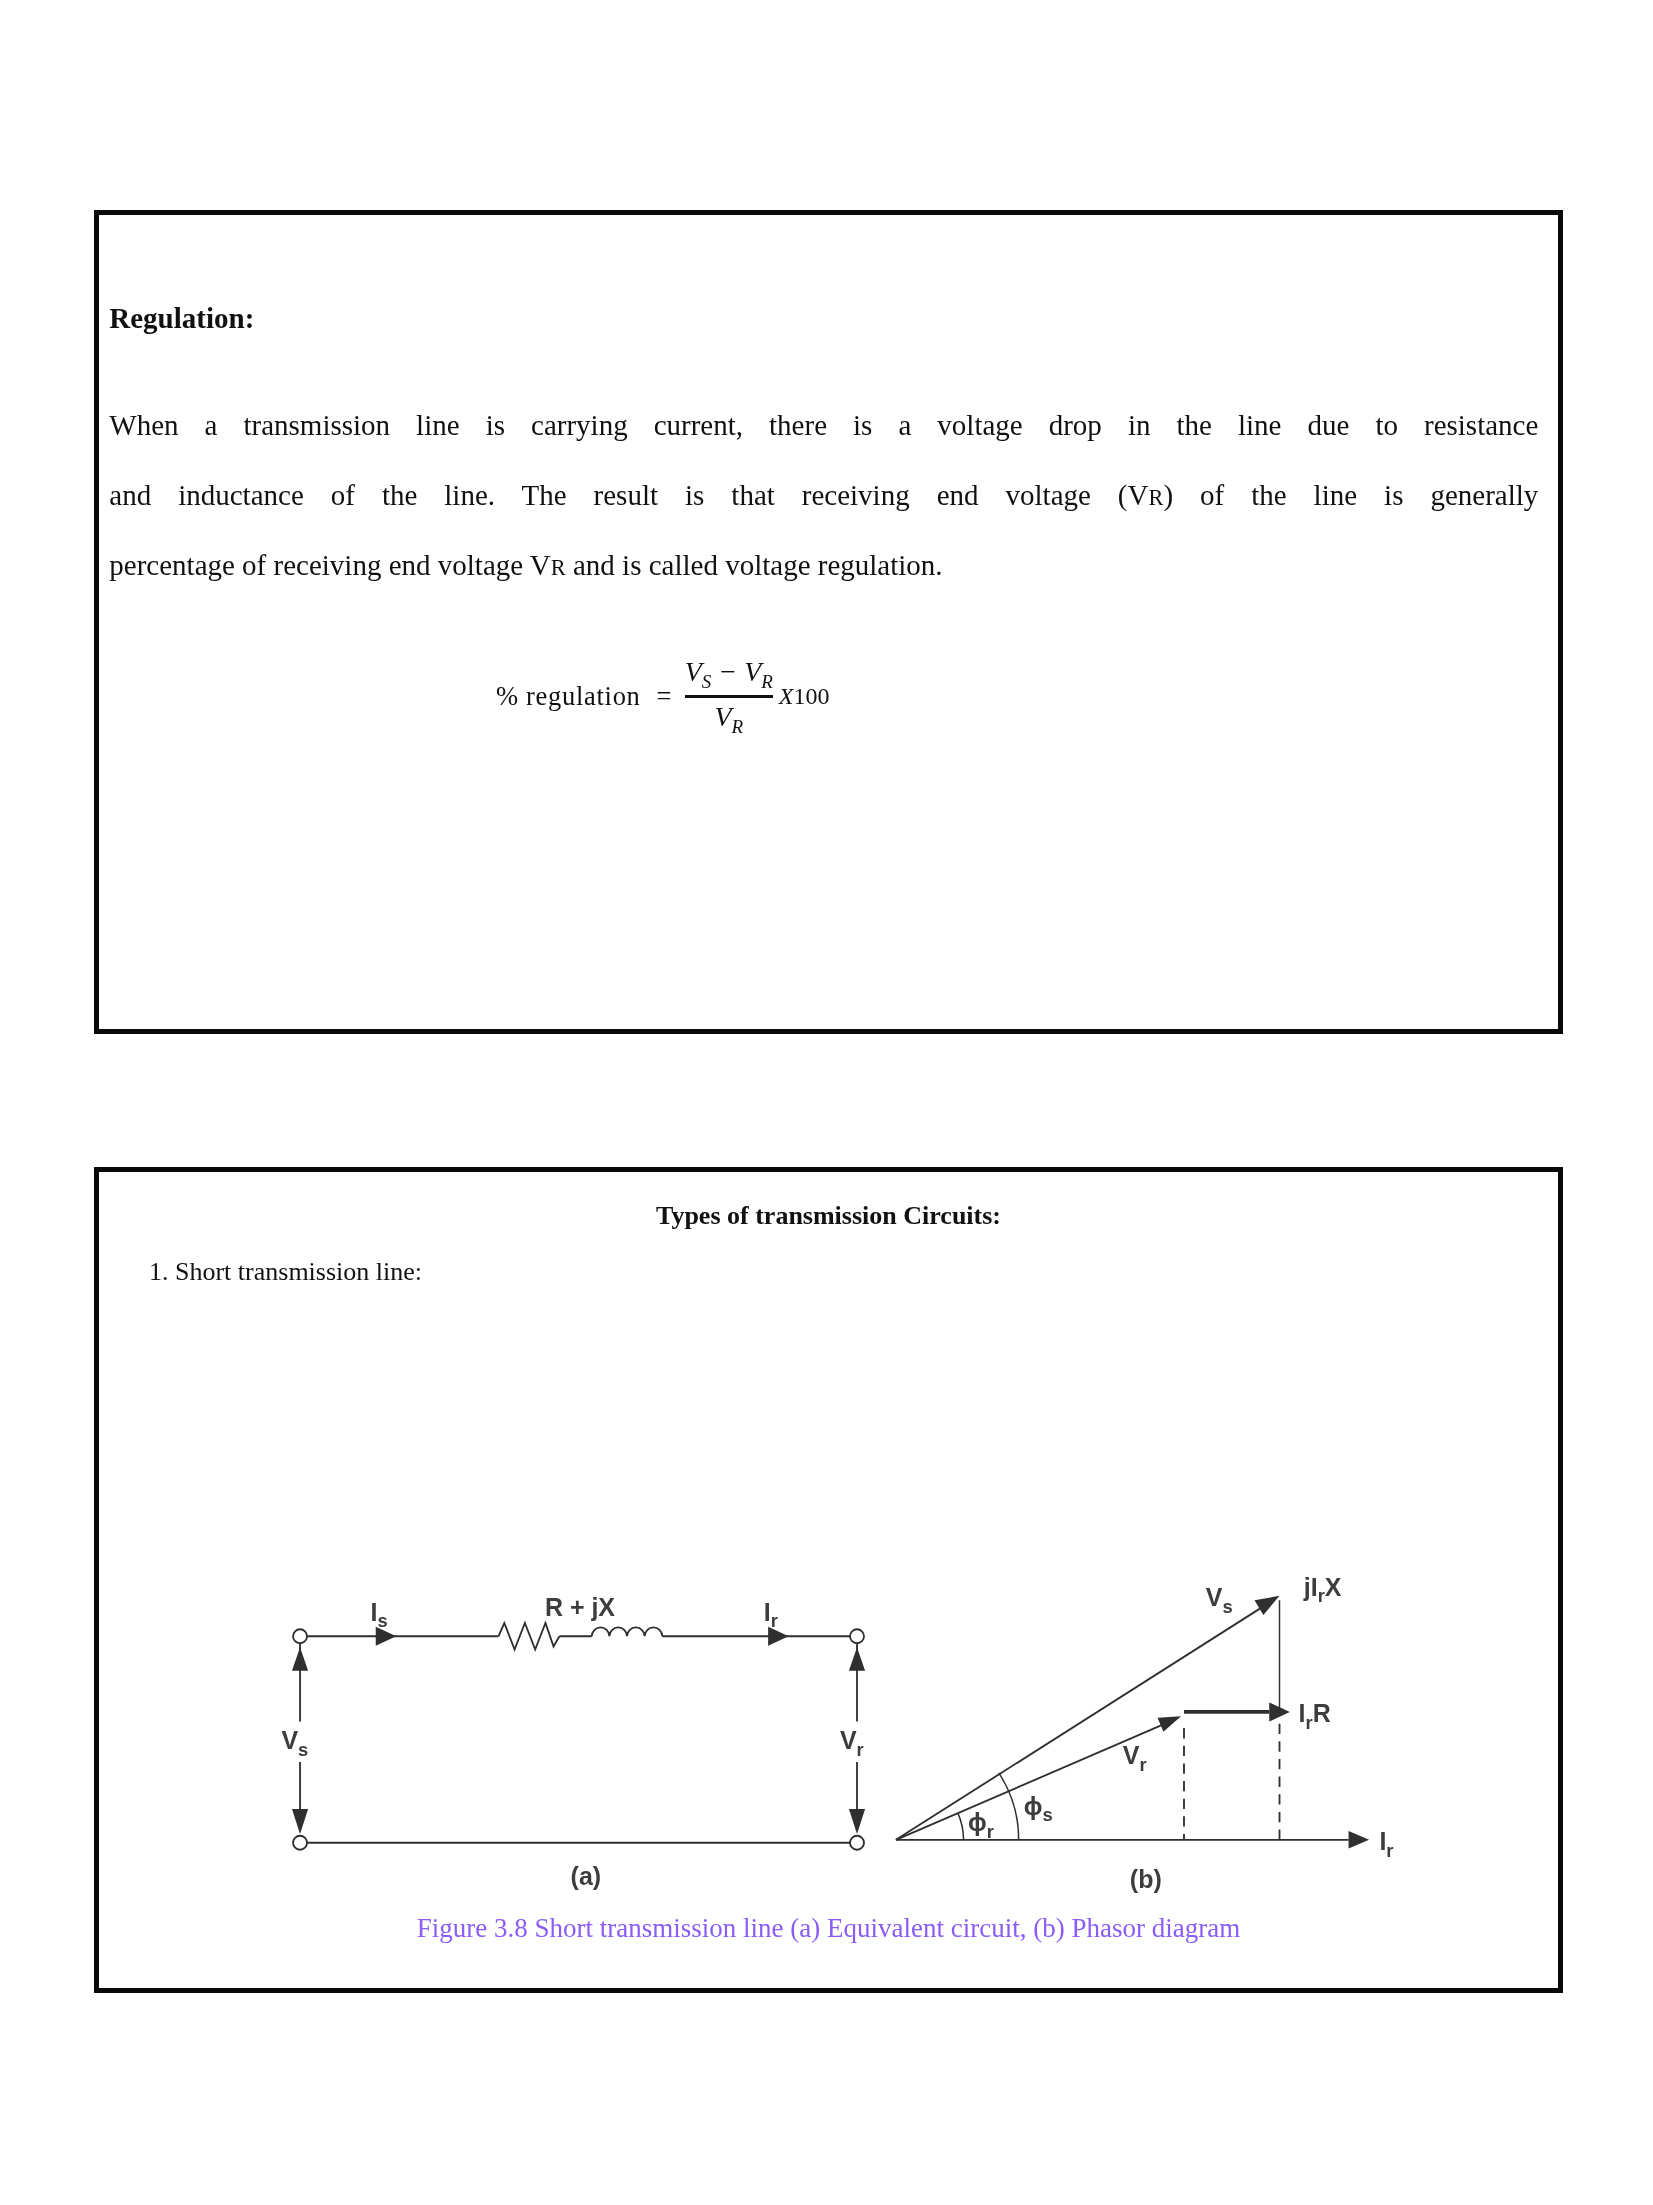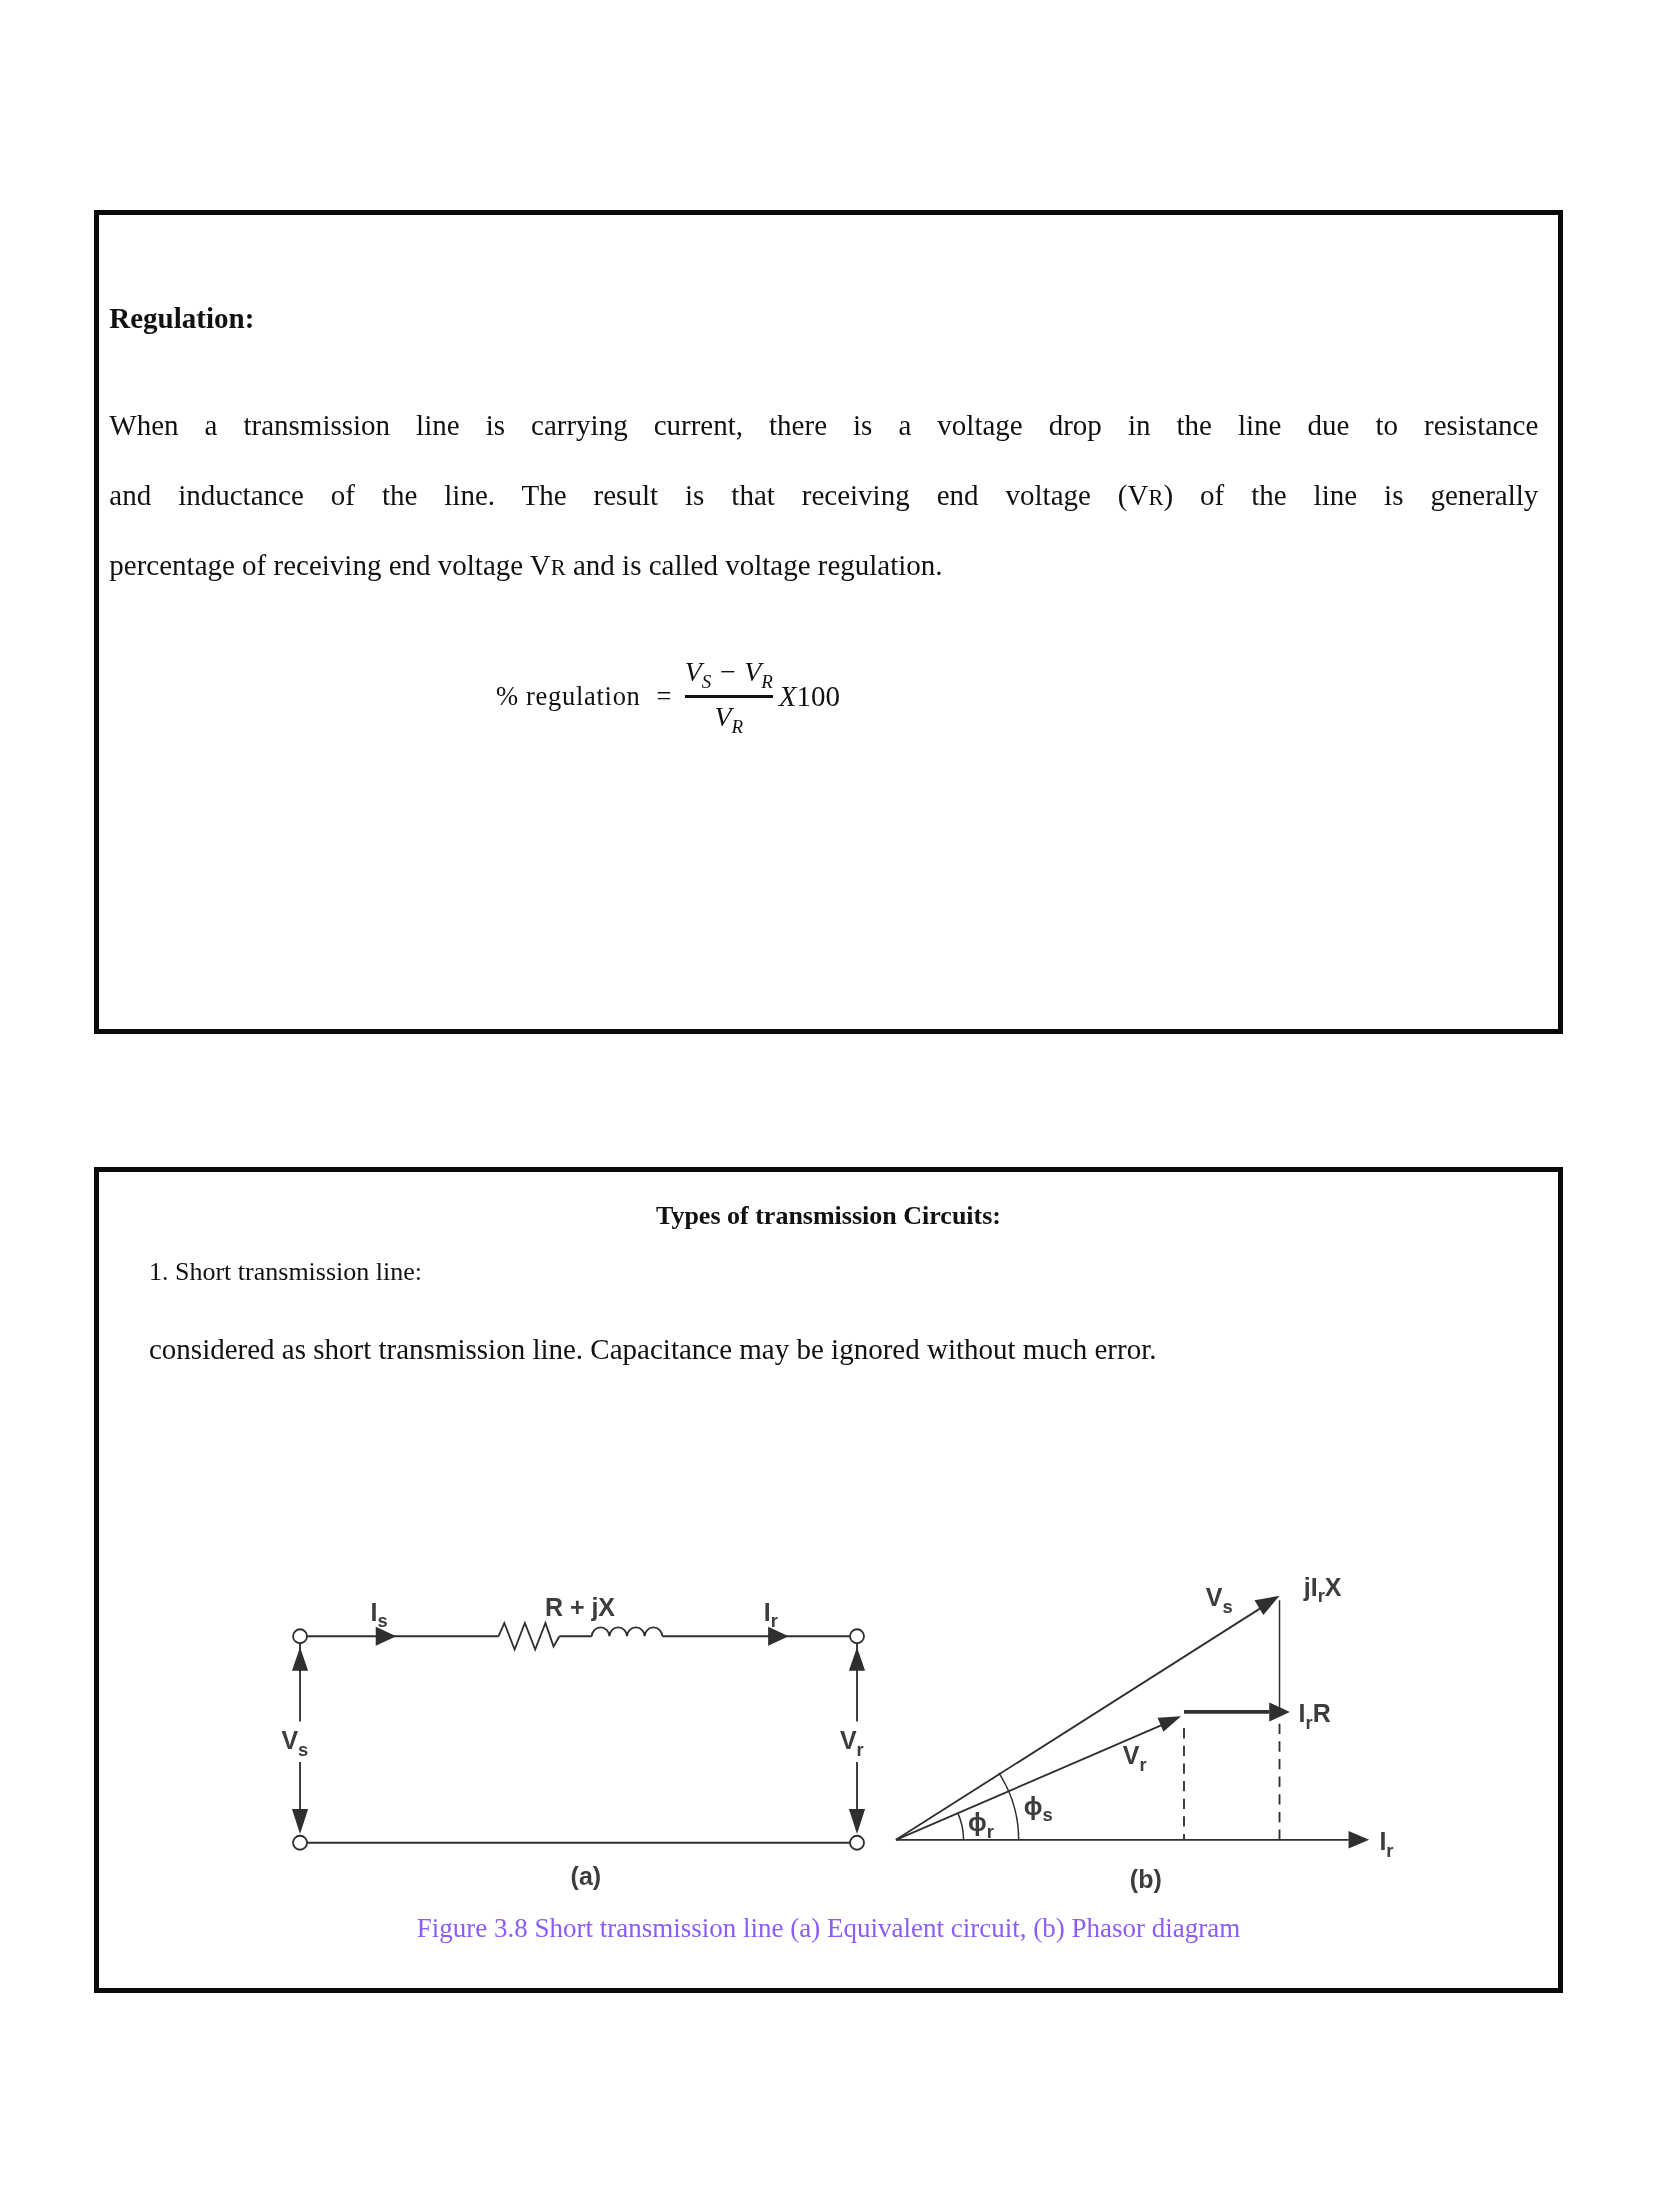--- a/index.html
+++ b/index.html
@@ -14,21 +14,21 @@
   .para1 .pline{height:70px;line-height:70px;text-align:justify;text-align-last:justify;}
   .para1 .pline.last{text-align:left;text-align-last:left;}
   .sc{font-size:77%;}
 
   .formula{position:absolute;left:397px;top:441px;display:flex;align-items:center;font-size:26.5px;}
   .formula .lhs{letter-spacing:0.7px;}
   .formula .eq{margin:0 13.2px 0 16px;}
   .frac{display:inline-flex;flex-direction:column;align-items:center;font-style:italic;font-size:28px;text-align:right;}
   .frac .bar{align-self:stretch;height:2.2px;background:#111;margin:2.9px 0;}
   .frac sub{font-size:19px;font-style:italic;}
-  .mult{font-size:29px;margin-left:5.9px;}
+  .mult{font-size:24px;margin-left:5.9px;}
   .mult .x{font-style:italic;}
 
   .b2-title{position:absolute;left:0;top:29px;width:100%;text-align:center;font-size:26px;font-weight:bold;}
   .b2-sub{position:absolute;left:50px;top:85px;font-size:26px;font-weight:normal;}
   .para2{position:absolute;left:50px;top:148px;width:1389px;font-size:29px;}
   .para2 .pline{height:59px;line-height:59px;}
   .para2 .pline.first{text-indent:109px;text-align:justify;text-align-last:justify;}
   .fig-svg{position:absolute;left:143px;top:373px;width:1183px;height:353px;}
   .fig-caption{position:absolute;left:0;top:741px;width:100%;text-align:center;
                font-size:27px;color:#e01218;}
@@ -67,21 +67,20 @@
       </span>
       <span class="mult"><span class="x">X</span><span>100</span></span>
     </div>
   </div>
 
   <div id="box2" class="frame">
     <div class="b2-title">Types of transmission Circuits:</div>
     <div class="b2-sub">1. Short transmission line:</div>
 
     <div class="para2">
-      <div class="pline">considered as short transmission line. Capacitance may be ignored without much error.</div>
     </div>
 
     <svg class="fig-svg" viewBox="330 2103 1610 480">
 
       <g>
         <path class="stroke" d="M418 2227 H679 M762 2227 H806 M902 2227 H1158"></path>
         <polyline class="stroke" points="679,2227 687,2209 701,2245 715,2209 729,2245 743,2209 754,2241 762,2227"></polyline>
         <path class="stroke" d="M806 2227 A12 12 0 0 1 830 2227 A12 12 0 0 1 854 2227 A12 12 0 0 1 878 2227 A12 12 0 0 1 902 2227"></path>
         <path class="stroke" d="M409 2236 V2343 M409 2398 V2467"></path>
         <path class="stroke" d="M1167 2236 V2343 M1167 2398 V2467"></path>

